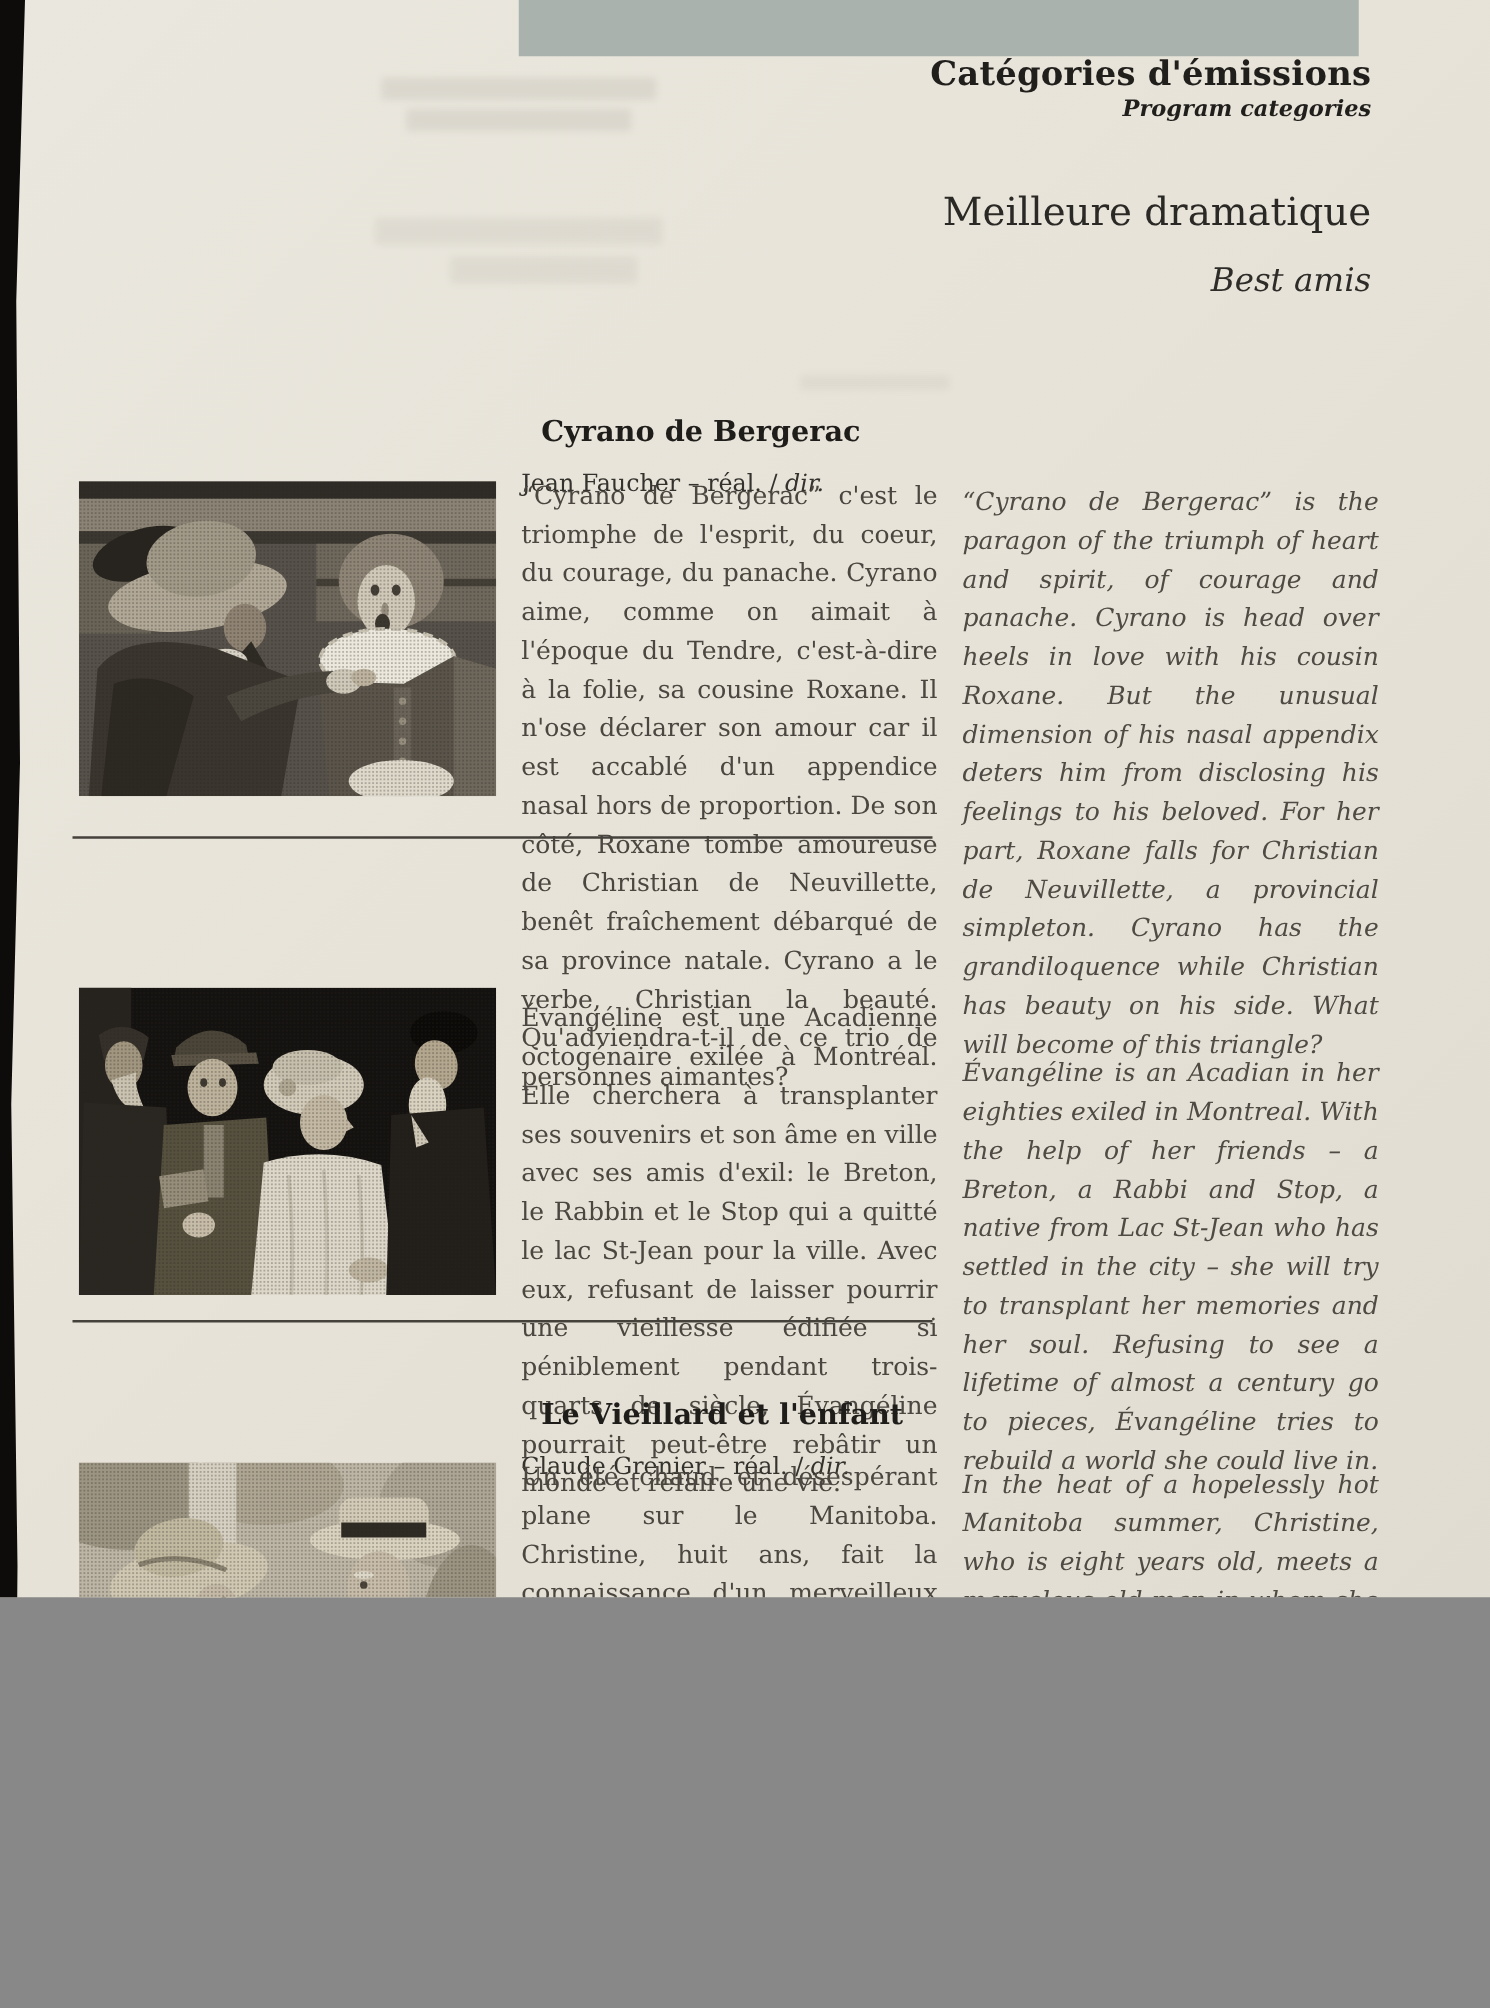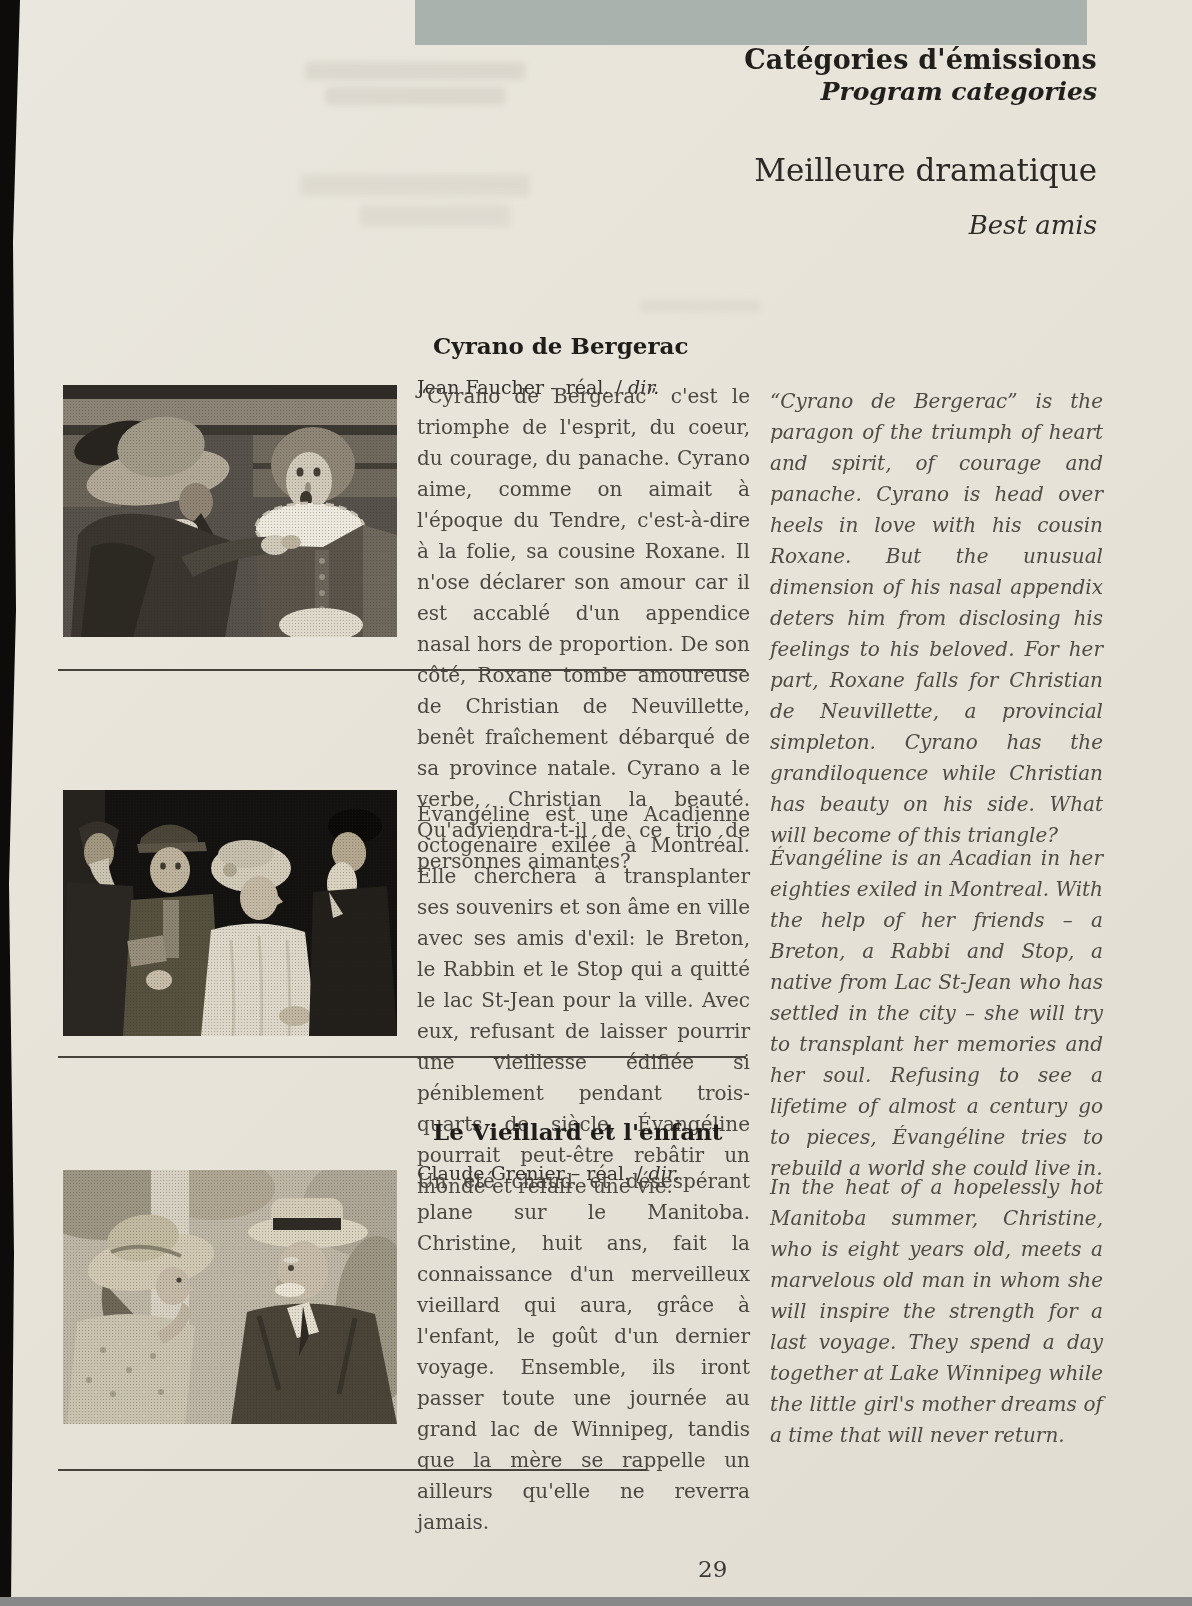--- a/index.html
+++ b/index.html
@@ -1,18 +1,18 @@
 <!DOCTYPE html>
 <html lang="fr"><head>
 <meta charset="utf-8">
 <style>
   html,body{margin:0;padding:0;background:#888;}
   .page{
     position:relative;
-    width:1192px;height:1597px;
+    width:1192px;height:1278px;
     margin:0 auto;
     background:linear-gradient(135deg,#eae7de 0%,#e7e3d9 45%,#e0dcd1 100%);
     font-family:"DejaVu Serif","Liberation Serif",serif;
     color:#211f1c;
     overflow:hidden;
   }
   
   .left-strip{
     position:absolute;left:0;top:0;width:22px;height:1606px;
     background:#0d0c0a;
@@ -26,21 +26,21 @@
   .ghost .gbar{background:#6f6a60;border-radius:3px;}
   .ghost1{left:285px;top:55px;width:240px;}
   .ghost1 .gbar{height:18px;margin:7px 0;}
   .ghost2{left:300px;top:165px;width:230px;opacity:.08;}
   .ghost2 .gbar{height:22px;margin:9px 0;}
   .ghost3{left:640px;top:300px;width:130px;opacity:.07;}
   .ghost3 .gbar{height:12px;}
   
   .masthead{position:absolute;right:95px;top:44px;text-align:right;}
   .masthead .cat-fr{font-size:27px;font-weight:700;letter-spacing:.2px;margin:0;}
-  .masthead .cat-en{font-size:25px;font-weight:700;font-style:italic;margin:2px 0 0;}
+  .masthead .cat-en{font-size:18px;font-weight:700;font-style:italic;margin:2px 0 0;}
   .award-fr{position:absolute;right:95px;top:152px;font-size:31px;color:#2b2925;margin-left:14px;}
   .award-en{position:absolute;right:95px;top:210px;font-size:26px;font-style:italic;color:#2e2c28;}
   
   .entry-head h3{font-size:23px;font-weight:700;margin:16px;color:#1f1d1a;}
   .entry-head .credit{font-size:19px;line-height:24px;color:#34322d;margin-top:3px;}
   .entry-head .credit em{font-style:italic;}
   .credit-pre{font-size:19px;line-height:24px;color:#34322d;margin-top:3px;}
   .credit-pre:empty{display:none;}
   .e1-head{position:absolute;left:417px;top:316px;}
   .e2-head{position:absolute;left:417px;top:694px;}

